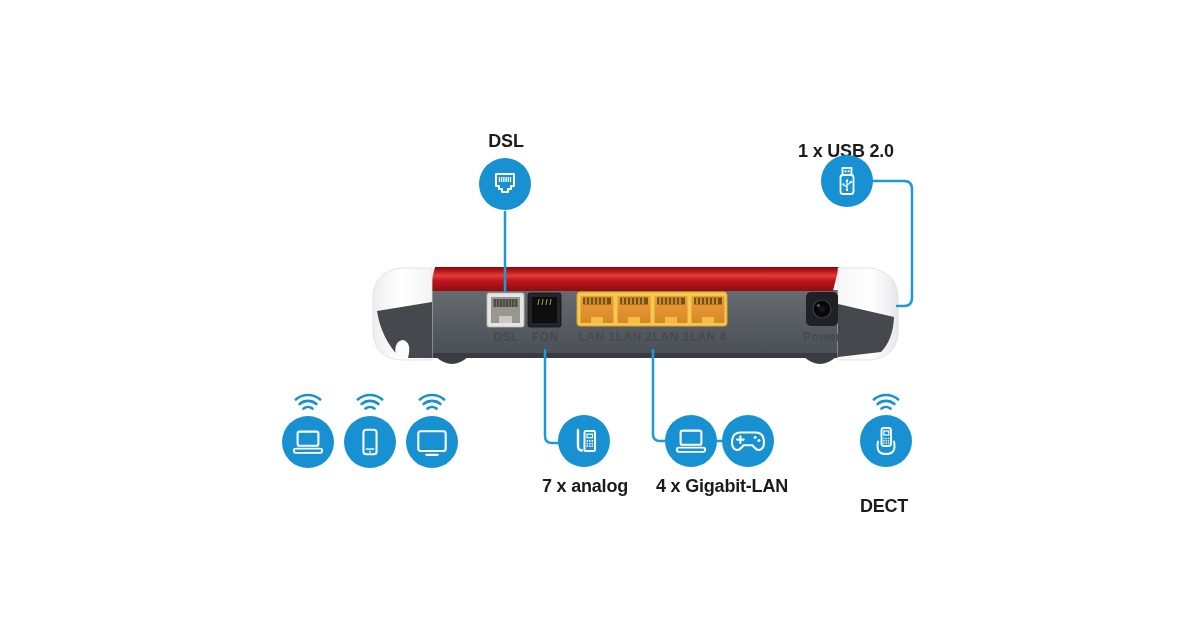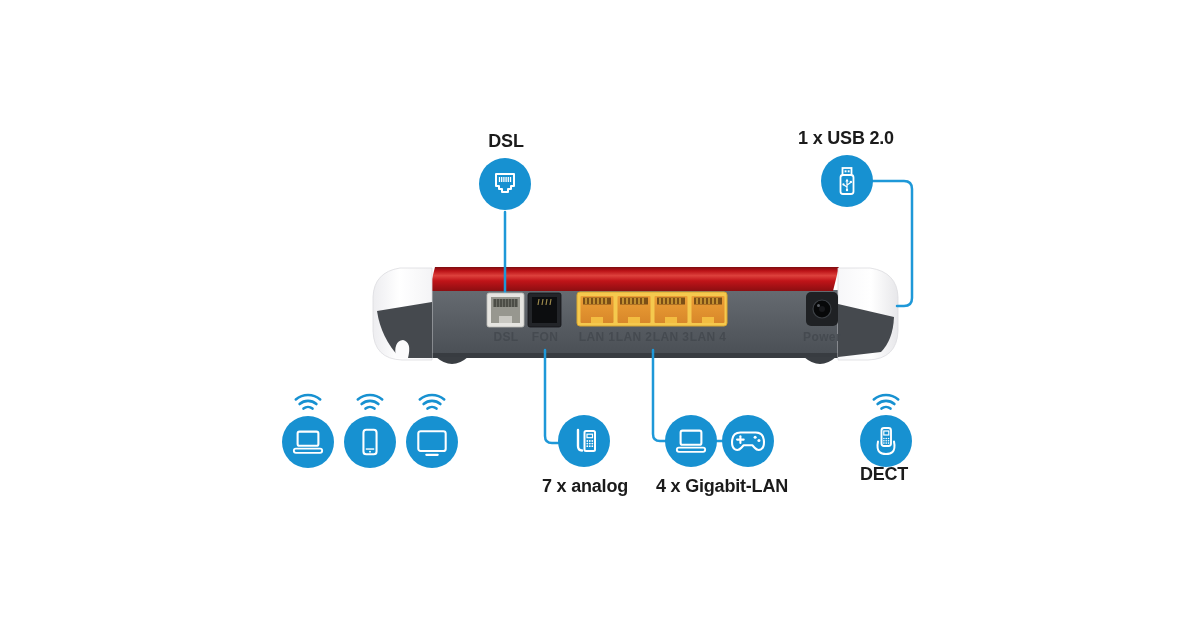--- a/index.html
+++ b/index.html
@@ -186,21 +186,21 @@
         <line x1="10.5" y1="9" x2="10.5" y2="14"></line>
           <line x1="12.7" y1="9" x2="12.7" y2="14"></line>
         <line x1="14.9" y1="9" x2="14.9" y2="14"></line>
           <line x1="17.1" y1="9" x2="17.1" y2="14"></line>
         <line x1="19.3" y1="9" x2="19.3" y2="14"></line>
           <line x1="21.5" y1="9" x2="21.5" y2="14"></line>
       </g>
     </svg>
   </div>
 
-  <div class="callout-label" style="left:846px;top:128px;">1 x USB 2.0</div>
+  <div class="callout-label" style="left:846px;top:141px;">1 x USB 2.0</div>
   <div class="circle" style="left:821px;top:155px;">
     <svg class="icon-svg" width="32" height="32" viewBox="0 0 32 32">
       <rect x="11.5" y="3" width="9" height="7" fill="none" stroke="#ffffff" stroke-width="1.8"></rect>
       <rect x="13.6" y="5.3" width="1.9" height="2" fill="#ffffff"></rect>
       <rect x="16.7" y="5.3" width="1.9" height="2" fill="#ffffff"></rect>
       <rect x="9.5" y="10" width="13" height="19" rx="2.5" fill="none" stroke="#ffffff" stroke-width="1.8"></rect>
       <line x1="16" y1="25" x2="16" y2="16" stroke="#ffffff" stroke-width="1.2"></line>
       <path d="M 16 13.4 L 14.4 16.6 H 17.6 Z" fill="#ffffff"></path>
       <path d="M 16 22 L 12.6 19.8" stroke="#ffffff" stroke-width="1.2" fill="none"></path>
       <circle cx="12.4" cy="19.4" r="1.1" fill="#ffffff"></circle>
@@ -309,15 +309,15 @@
         <circle cx="13.9" cy="15.8" r="0.8"></circle>
           <circle cx="16.2" cy="15.8" r="0.8"></circle>
           <circle cx="18.5" cy="15.8" r="0.8"></circle>
         <circle cx="13.9" cy="18.1" r="0.8"></circle>
           <circle cx="16.2" cy="18.1" r="0.8"></circle>
           <circle cx="18.5" cy="18.1" r="0.8"></circle>
       </g>
       <path d="M 8 16.5 Q 6.5 24 9.5 27 Q 11.5 29 16 29 Q 20.5 29 22.5 27 Q 25.5 24 24 16.5" fill="none" stroke="#ffffff" stroke-width="2" stroke-linecap="round"></path>
     </svg>
   </div>
-  <div class="callout-label" style="left:884px;top:464px;">DECT</div>
+  <div class="callout-label" style="left:884px;top:496px;">DECT</div>
 
 </div>
 
 </body></html>

